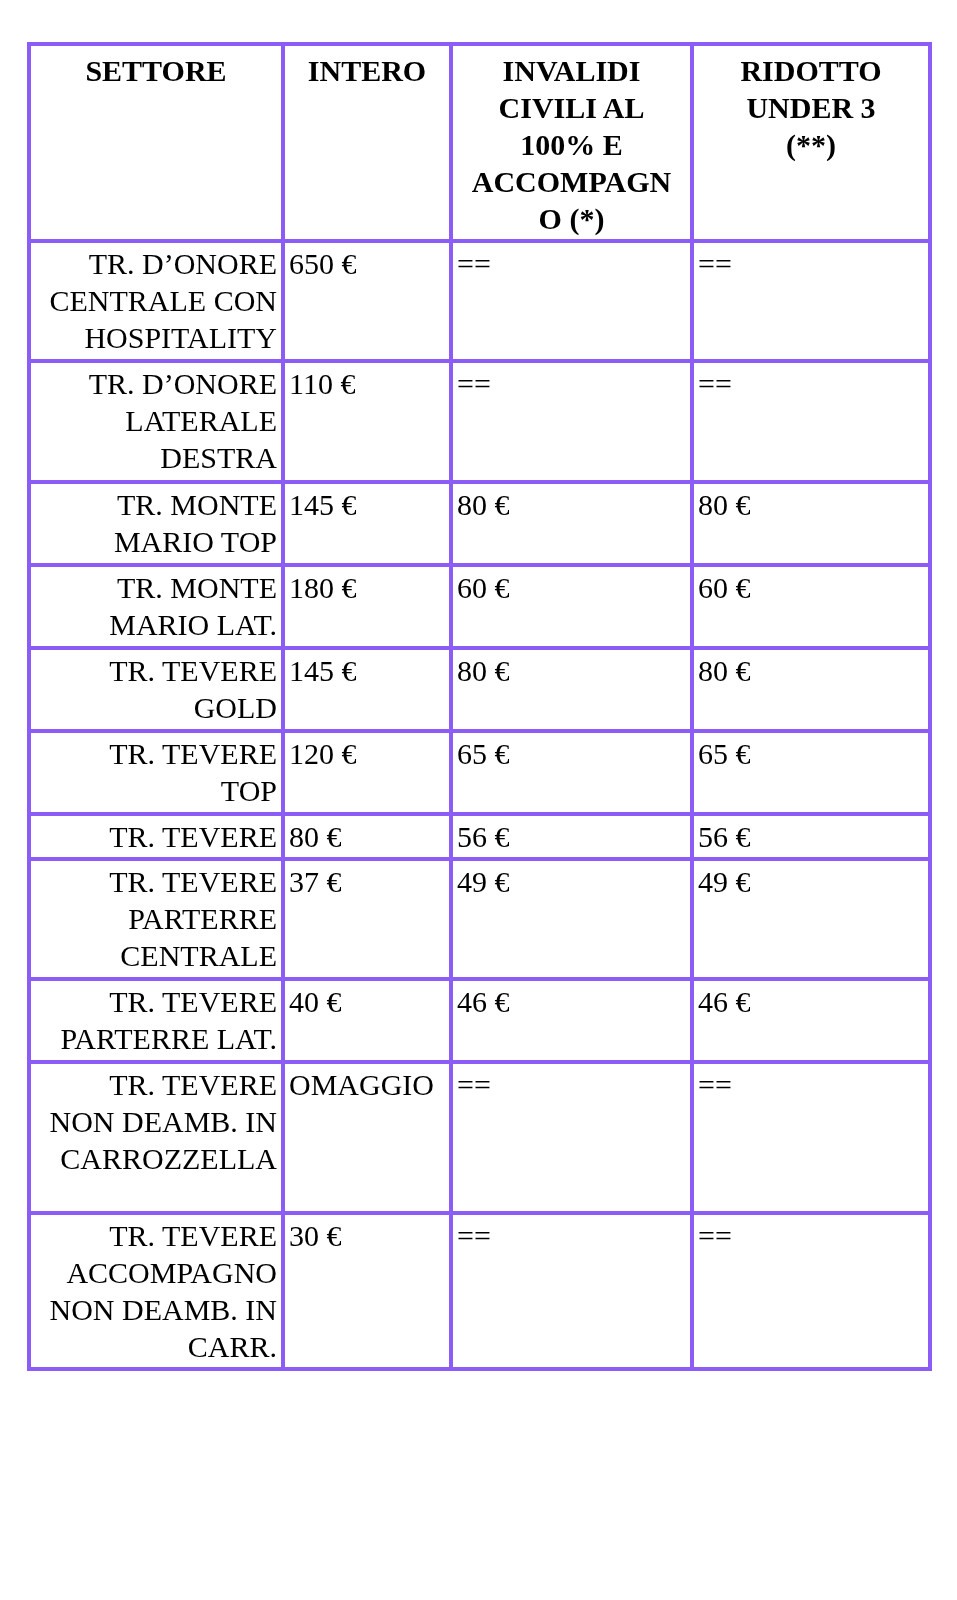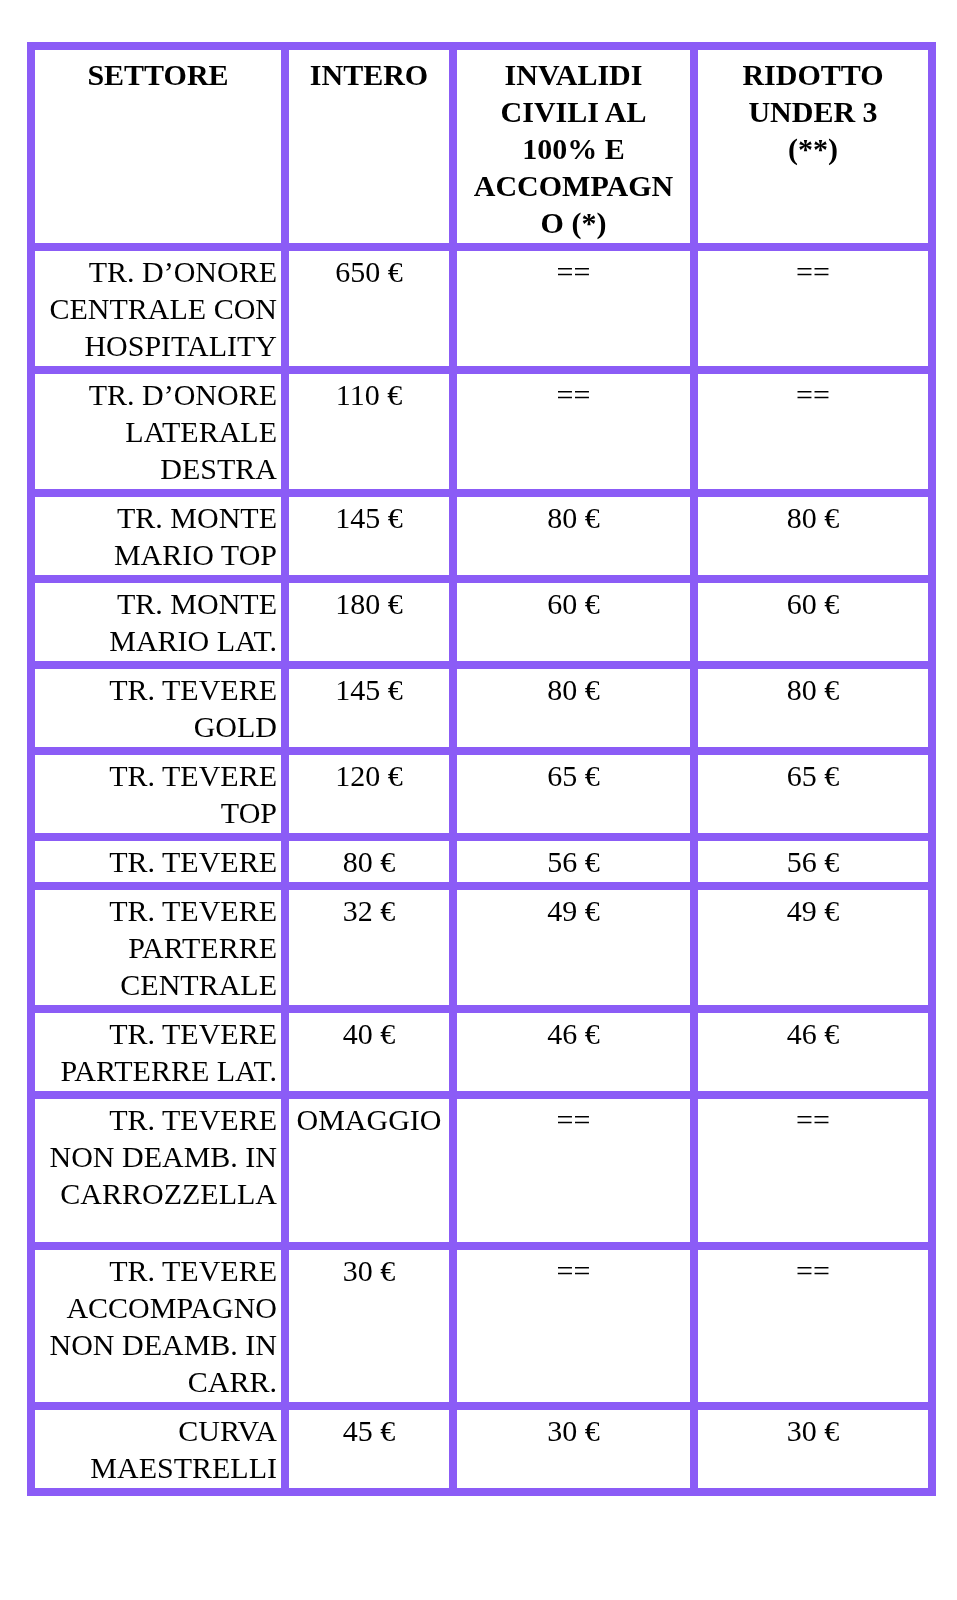--- a/index.html
+++ b/index.html
@@ -19,38 +19,38 @@
     left: 27px;
     top: 42px;
     width: 901px;
     border-collapse: collapse;
     table-layout: fixed;
     font-family: "Liberation Serif", serif;
     color: #000000;
   }
   table.price-table th,
   table.price-table td {
-    border: 8px solid #8b5cf6;
+    border: 4px solid #8b5cf6;
     vertical-align: top;
     white-space: pre-line;
     font-size: 30px;
     line-height: 37px;
     padding: 2px 4px;
     overflow: hidden;
   }
   table.price-table th {
     font-weight: bold;
     text-align: center;
     padding-top: 6px;
   }
   thead tr { height: 190px; }
   td.col-settore { text-align: right; }
   td.col-intero,
   td.col-invalidi,
-  td.col-ridotto { text-align: center; }
+  td.col-ridotto { }
   
   tr.row-1  { height: 120px; }
   tr.row-2  { height: 121px; }
   tr.row-3  { height: 83px; }
   tr.row-4  { height: 83px; }
   tr.row-5  { height: 83px; }
   tr.row-6  { height: 83px; }
   tr.row-7  { height: 43px; }
   tr.row-8  { height: 120px; }
   tr.row-9  { height: 83px; }
@@ -132,21 +132,21 @@
         <tr class="row-7">
           <td class="col-settore">TR. TEVERE</td>
           <td class="col-intero">80 €</td>
           <td class="col-invalidi">56 €</td>
           <td class="col-ridotto">56 €</td>
         </tr>
         <tr class="row-8">
           <td class="col-settore">TR. TEVERE
 PARTERRE
 CENTRALE</td>
-          <td class="col-intero">32 €</td>
+          <td class="col-intero">37 €</td>
           <td class="col-invalidi">49 €</td>
           <td class="col-ridotto">49 €</td>
         </tr>
         <tr class="row-9">
           <td class="col-settore">TR. TEVERE
 PARTERRE LAT.</td>
           <td class="col-intero">40 €</td>
           <td class="col-invalidi">46 €</td>
           <td class="col-ridotto">46 €</td>
         </tr>
@@ -160,22 +160,15 @@
         </tr>
         <tr class="row-11">
           <td class="col-settore">TR. TEVERE
 ACCOMPAGNO
 NON DEAMB. IN
 CARR.</td>
           <td class="col-intero">30 €</td>
           <td class="col-invalidi">==</td>
           <td class="col-ridotto">==</td>
         </tr>
-        <tr class="row-12">
-          <td class="col-settore">CURVA
-MAESTRELLI</td>
-          <td class="col-intero">45 €</td>
-          <td class="col-invalidi">30 €</td>
-          <td class="col-ridotto">30 €</td>
-        </tr>
       </tbody>
   </table>
 </div>
 
 </body></html>

